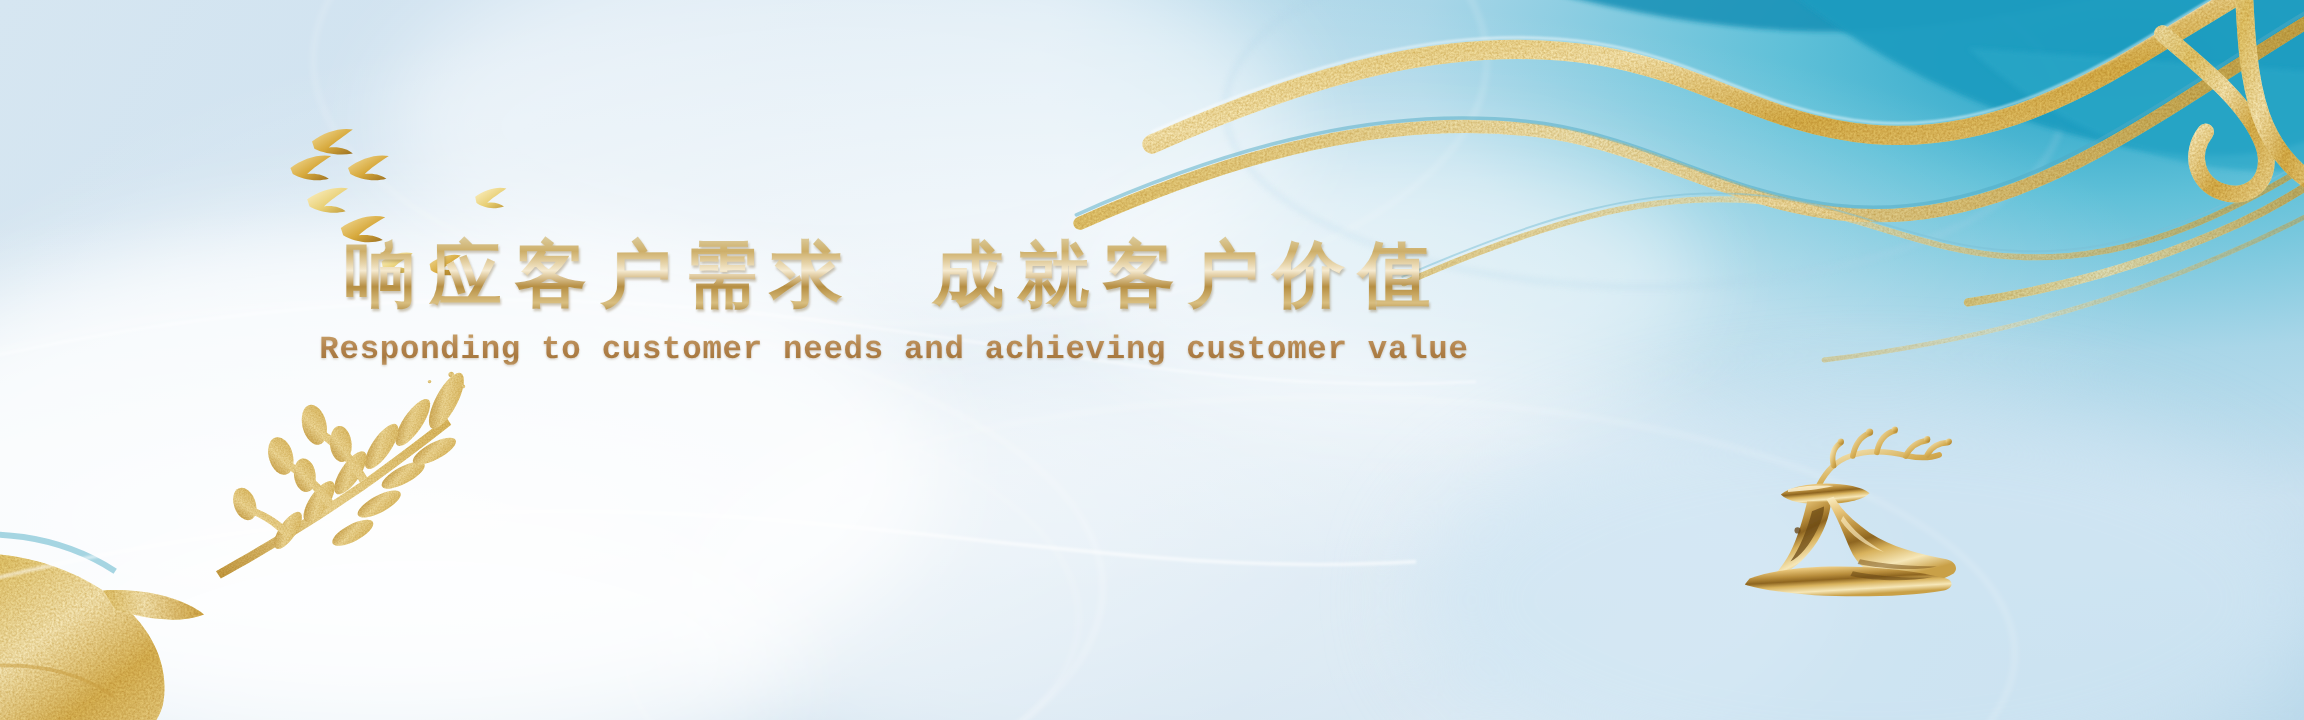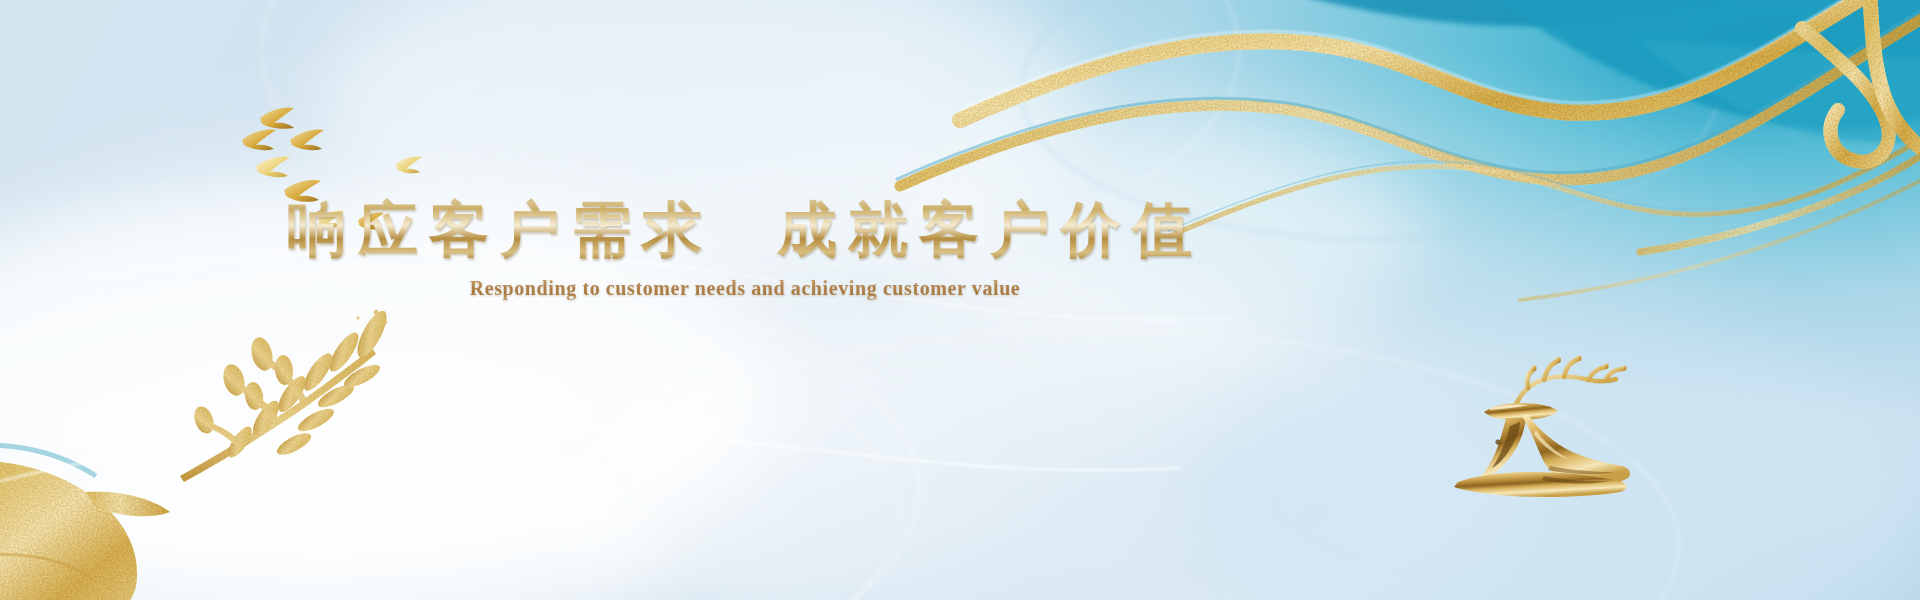--- a/index.html
+++ b/index.html
@@ -46,22 +46,22 @@
     font-size:60px; font-weight:700; letter-spacing:11px;
     line-height:1.12; white-space:pre;
     background:linear-gradient(180deg,#e7d7a8 0%, #c9a košt 1%, #cfae6a 22%, #f3e6c2 44%, #b78f43 62%, #d8bd7e 82%, #a87f33 100%);
     background:linear-gradient(180deg,#ded0a4 0%, #cdae68 20%, #f5ead0 44%, #b68e42 64%, #d9bf81 84%, #a47c31 100%);
     -webkit-background-clip:text; background-clip:text;
     color:transparent; -webkit-text-fill-color:transparent;
     filter:drop-shadow(1px 2px 1px rgba(120,95,45,.35));
   }
   .subhead{
     margin-top:14px;
-    font-family:Liberation Serif, serif;
-    font-size:20px; font-weight:700; letter-spacing:.6px;
+    font-family:Liberation Mono, monospace;
+    font-size:27px; font-weight:700; letter-spacing:.6px;
     color:#b08b5a;
     background:linear-gradient(180deg,#c9a16a 0%, #b1824c 45%, #a8793f 70%, #c7a272 100%);
     -webkit-background-clip:text; background-clip:text;
     color:transparent; -webkit-text-fill-color:transparent;
     filter:drop-shadow(0.5px 1px .8px rgba(130,100,60,.30));
   }
 
   
   .birds{ position:absolute; left:236px; top:96px; width:200px; height:140px; z-index:8; }
   .branch{ position:absolute; left:176px; top:300px; width:230px; height:190px; z-index:8; }

